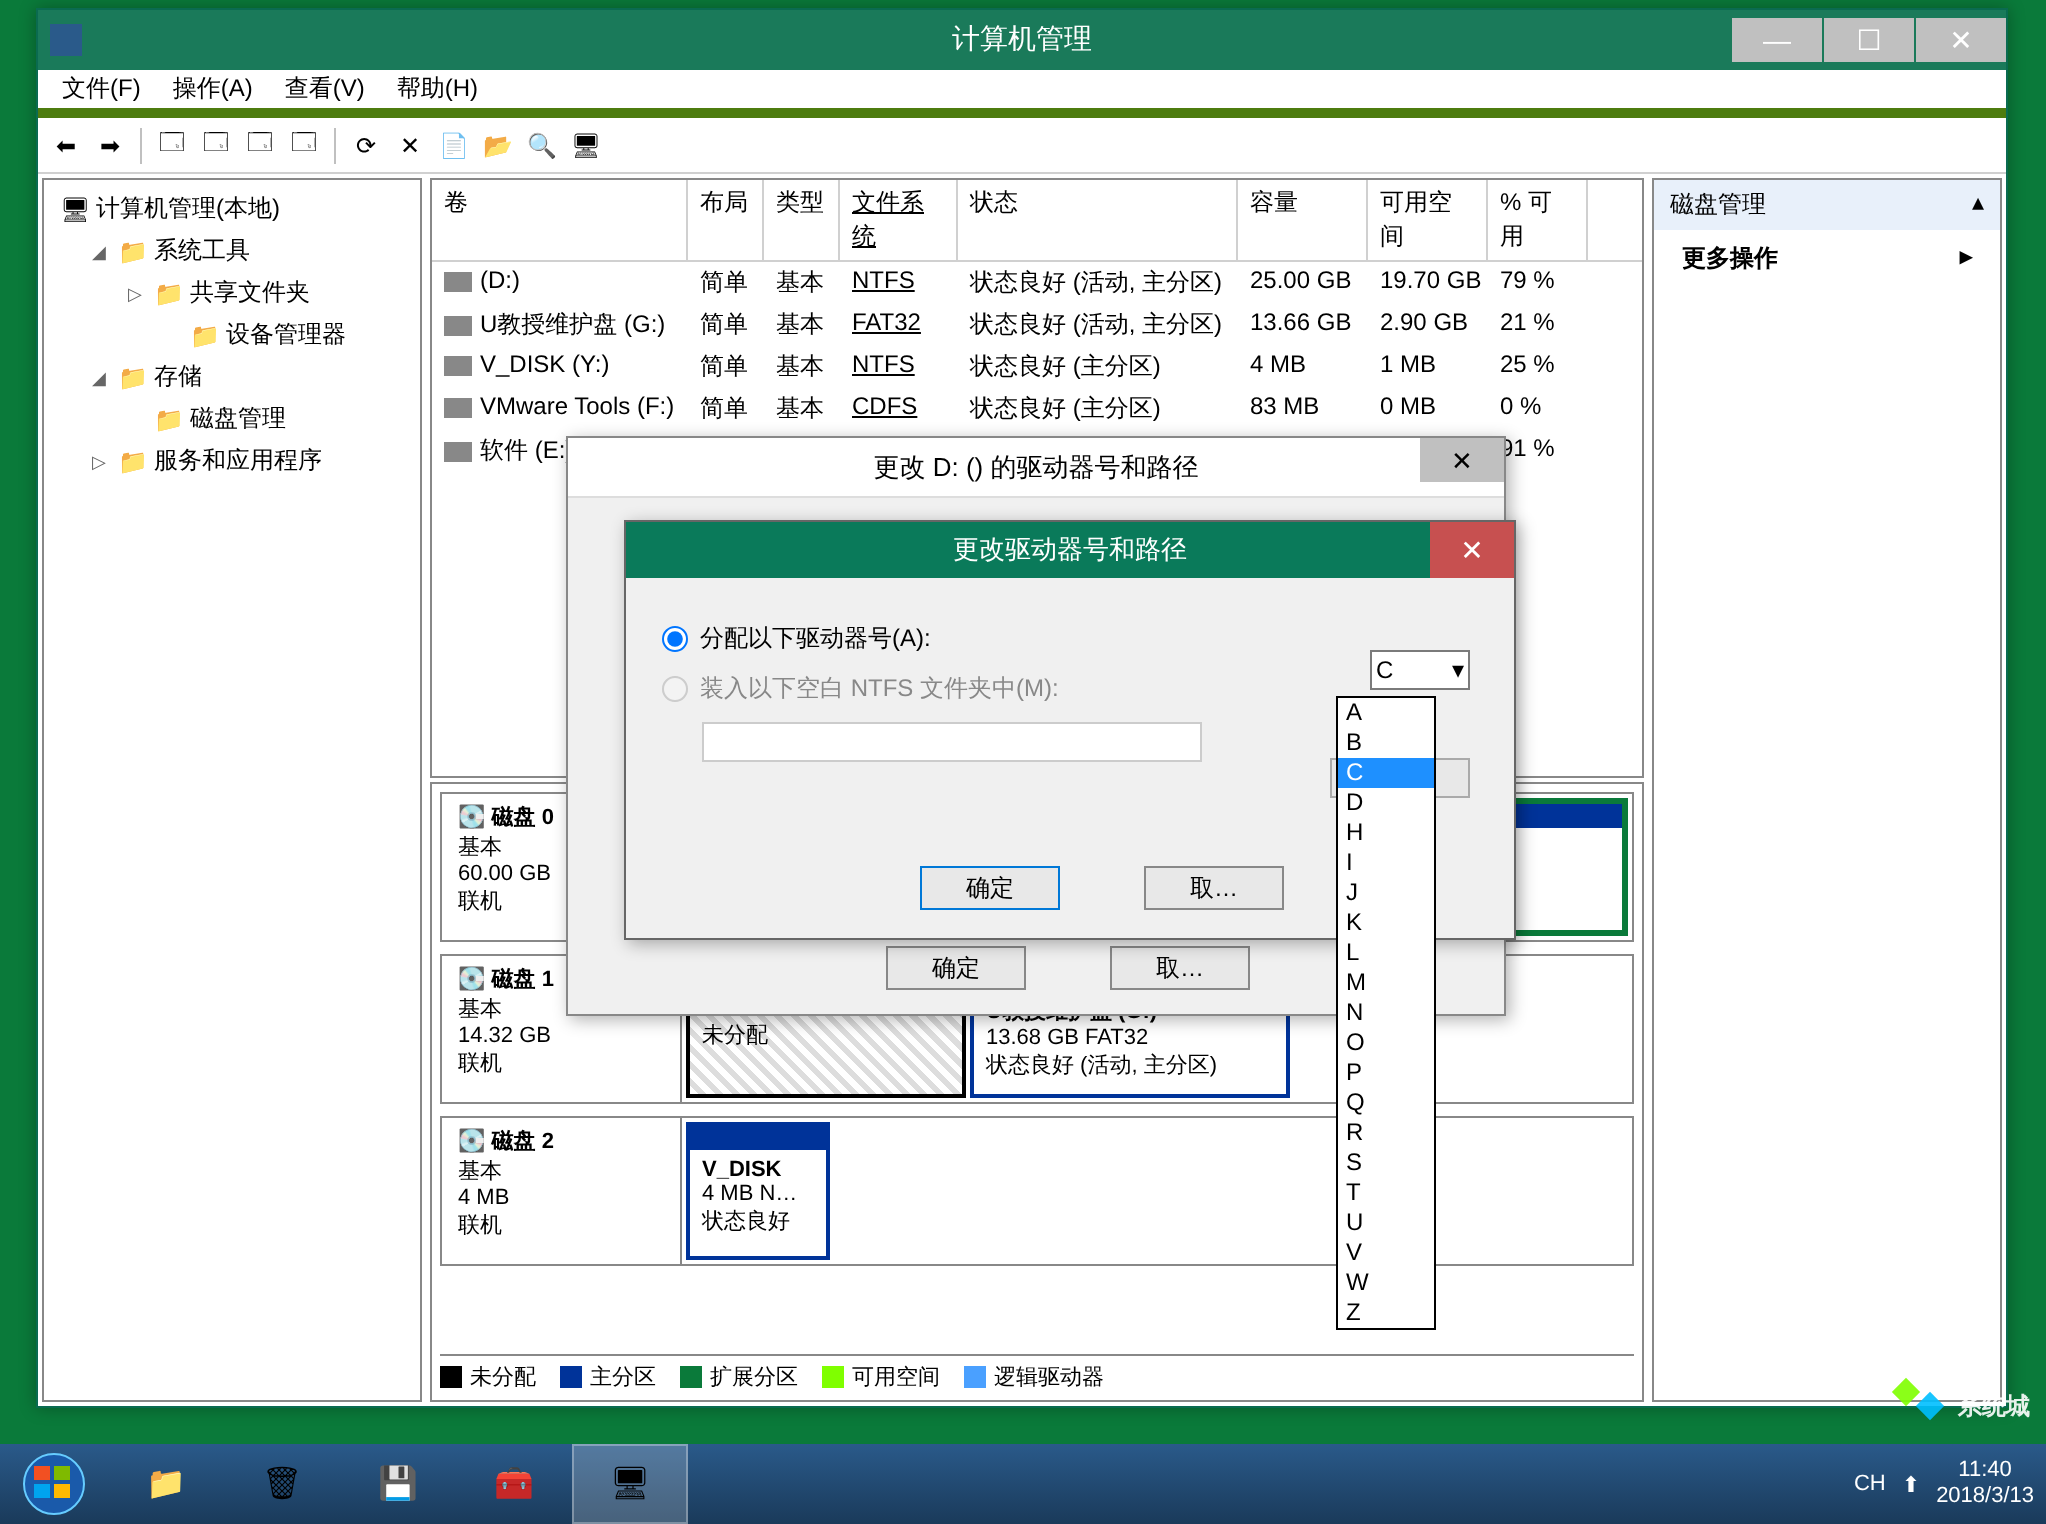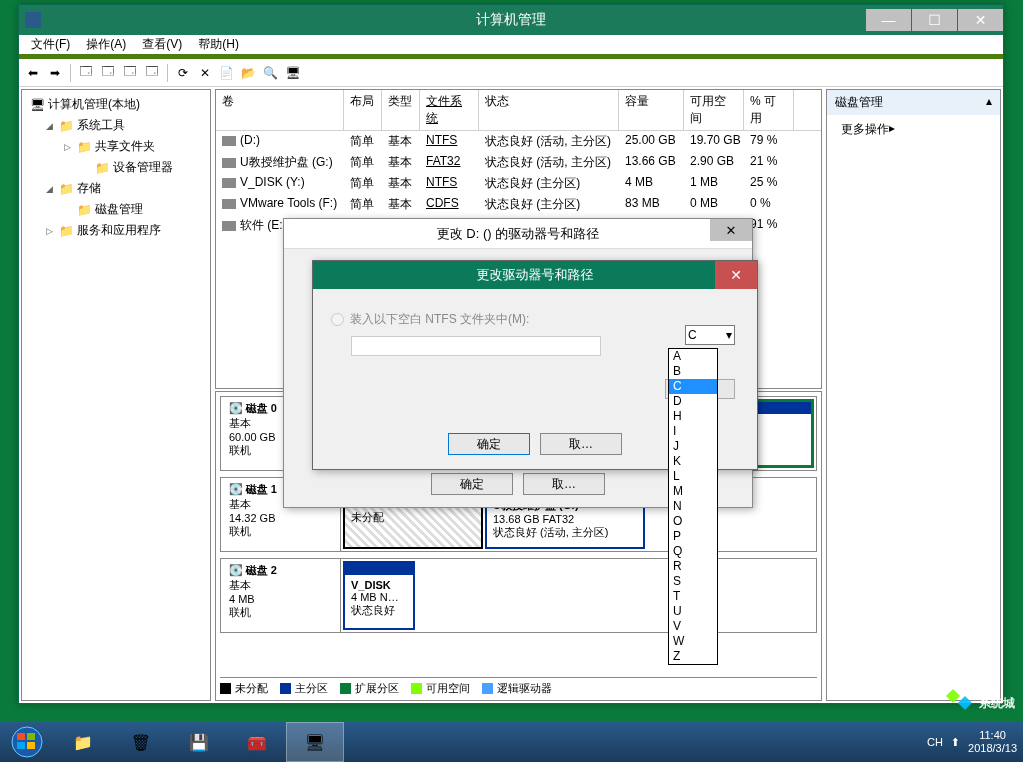--- a/index.html
+++ b/index.html
@@ -60,28 +60,28 @@
 .part.primary .part-header { background: #003399; }
 .part.selected { border: 3px solid #0a7a3a; border-left: 3px dashed #aaa; }
 
 .legend { position: absolute; bottom: 4px; left: 4px; right: 4px; border-top: 1px solid #888; padding-top: 3px; font-size: 11px; display: flex; gap: 12px; }
 .legend-item { display: flex; align-items: center; gap: 4px; }
 .legend-swatch { width: 11px; height: 11px; }
 
 .actions-panel { width: 175px; border: 1px solid #888; margin: 2px; background: #fff; font-size: 12px; }
 .actions-header { background: #f0f0f0; padding: 4px 8px; border-bottom: 1px solid #d0d0d0; font-weight: bold; }
 .actions-sub { background: #e8f0fa; padding: 4px 8px; display: flex; justify-content: space-between; }
-.actions-item { padding: 6px 14px; cursor: pointer; display: flex; justify-content: flex-start; }
+.actions-item { padding: 6px 14px; cursor: pointer; display: flex; justify-content: space-between; font-weight: bold; }
 
 
 .dialog1 { position: absolute; top: 218px; left: 283px; width: 470px; height: 290px; background: #f0f0f0; border: 1px solid #888; box-shadow: 2px 2px 8px rgba(0,0,0,0.3); z-index: 10; }
 .dlg1-title { height: 30px; background: #fff; display: flex; align-items: center; justify-content: center; font-size: 13px; position: relative; border-bottom: 1px solid #ddd; }
 .dlg1-close { position: absolute; right: 0; top: 0; width: 42px; height: 22px; background: #c0c0c0; display: flex; align-items: center; justify-content: center; cursor: pointer; }
 .dlg1-buttons { position: absolute; bottom: 12px; width: 100%; display: flex; justify-content: center; gap: 10px; }
-.dlg-btn { width: 82px; height: 22px; border: 1px solid #888; background: #e8e8e8; font-size: 12px; cursor: pointer; }
+.dlg-btn { width: 70px; height: 22px; border: 1px solid #888; background: #e8e8e8; font-size: 12px; cursor: pointer; margin-left: 32px; }
 
 
 .dialog2 { position: absolute; top: 260px; left: 312px; width: 446px; height: 210px; background: #f0f0f0; border: 1px solid #666; box-shadow: 2px 2px 8px rgba(0,0,0,0.3); z-index: 20; }
 .dlg2-title { height: 28px; background: #0a7a5a; color: #fff; display: flex; align-items: center; justify-content: center; font-size: 13px; position: relative; }
 .dlg2-close { position: absolute; right: 0; top: 0; width: 42px; height: 28px; background: #c75050; color: #fff; display: flex; align-items: center; justify-content: center; cursor: pointer; font-size: 14px; }
 .dlg2-body { padding: 14px 18px; font-size: 12px; }
 .dlg2-radio { display: flex; align-items: center; gap: 6px; margin: 8px 0; }
 .dlg2-radio input { margin: 0; }
 .dlg2-select { position: absolute; right: 22px; top: 64px; width: 50px; height: 20px; border: 1px solid #7a7a7a; background: #fff; font-size: 12px; padding: 0 2px; display: flex; align-items: center; justify-content: space-between; cursor: pointer; }
 .dlg2-input { width: 250px; height: 20px; border: 1px solid #ccc; background: #fff; margin-left: 20px; margin-top: 4px; }
@@ -330,20 +330,24 @@
     <button class="dlg-btn">取…</button>
   </div>
 </div>
 
 <div class="dialog2">
   <div class="dlg2-title">
     <span>更改驱动器号和路径</span>
     <div class="dlg2-close">✕</div>
   </div>
   <div class="dlg2-body">
+    <label class="dlg2-radio">
+      <input type="radio" checked="" style="">
+      <span>分配以下驱动器号(A):</span>
+    </label>
     <label class="dlg2-radio gray">
       <input type="radio" disabled="" style="">
       <span>装入以下空白 NTFS 文件夹中(M):</span>
     </label>
     <div class="dlg2-input"></div>
   </div>
   <div class="dlg2-select">
     <span>C</span>
     <span>▾</span>
   </div>

